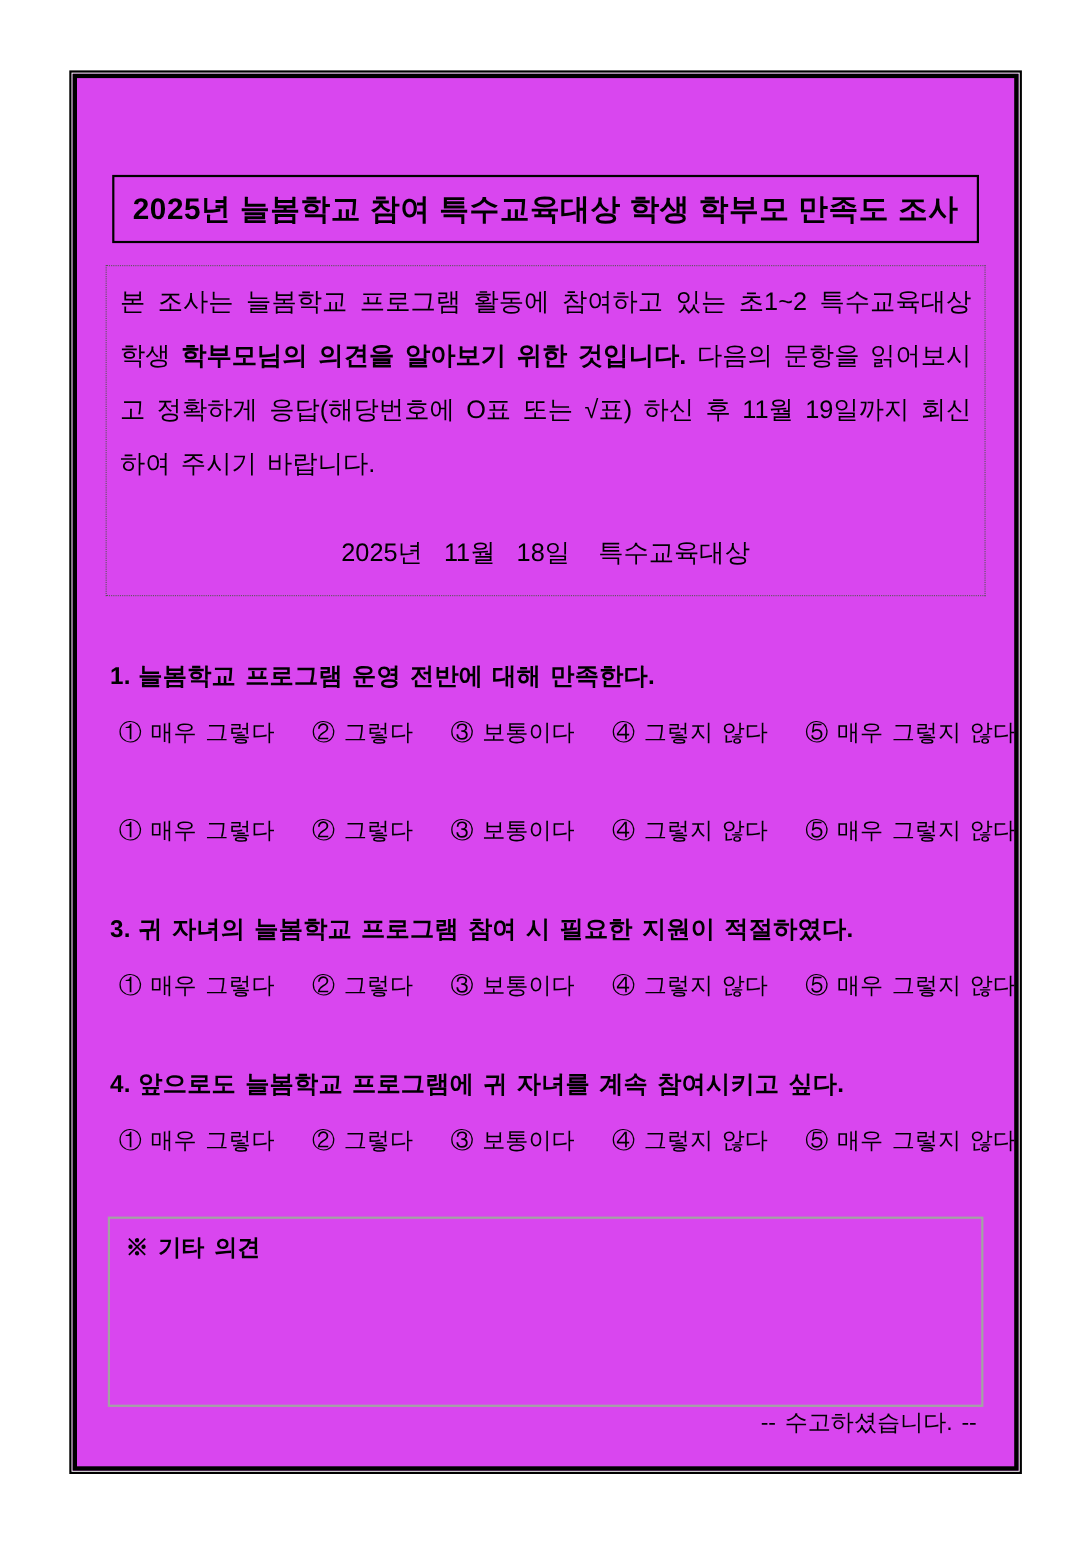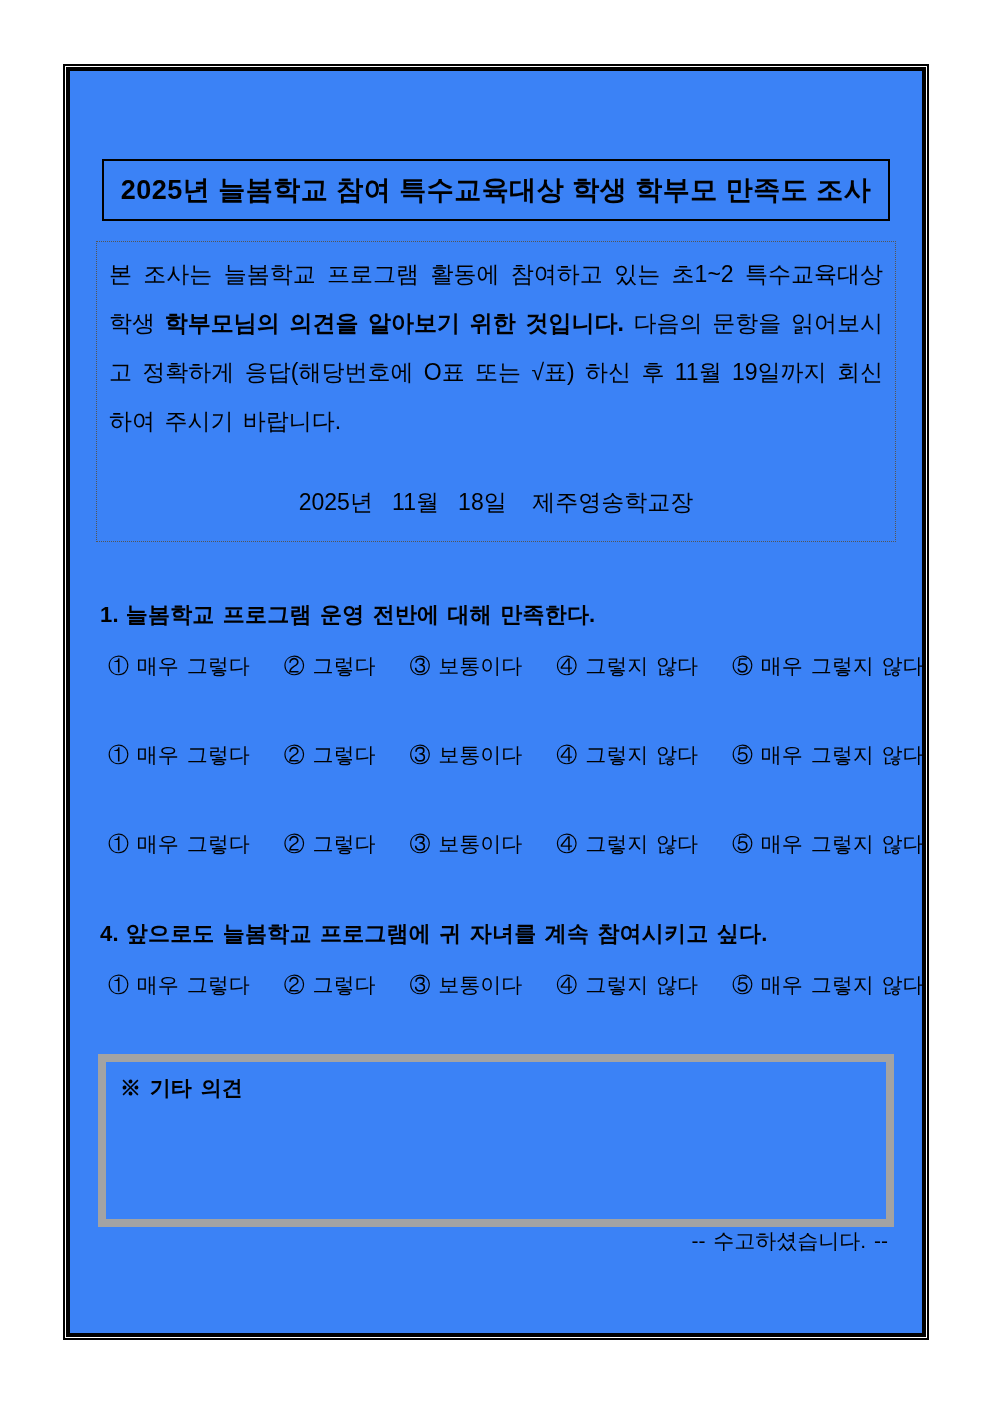--- a/index.html
+++ b/index.html
@@ -18,21 +18,21 @@
     position: absolute;
     left: 66px;
     top: 67px;
     right: 66px;
     bottom: 66px;
     border: 4px solid #000;
     outline: 2px solid #000;
     outline-offset: 1px;
     box-sizing: border-box;
     padding: 0 26px;
-    background: #3b82f6;
+    background: #d946ef;
     overflow: hidden;
   }
   .title-box {
     margin: 88px 6px 0 6px;
     border: 2px solid #000;
     text-align: center;
     font-size: 27px;
     font-weight: bold;
     padding: 11px 0;
     letter-spacing: 0.5px;
@@ -76,21 +76,21 @@
     display: flex;
     gap: 34px;
     margin-top: 22px;
     padding-left: 8px;
     font-size: 21px;
     white-space: nowrap;
     word-spacing: 2px;
   }
   .other-box {
     margin: 55px 2px 0 2px;
-    border: 8px solid #a3a3a3;
+    border: 2px solid #a3a3a3;
     height: 173px;
     box-sizing: border-box;
     padding: 12px 14px;
   }
   .other-label {
     font-size: 21px;
     font-weight: bold;
     word-spacing: 3px;
   }
   .closing {
@@ -104,21 +104,21 @@
 <body>
 
 <div class="page-frame">
 
   <div class="title-box">
     <span>2025년 늘봄학교 참여 특수교육대상 학생 학부모 만족도 조사</span>
   </div>
 
   <div class="intro-box">
     <div class="intro-paragraph"><span>본 조사는 늘봄학교 프로그램 활동에 참여하고 있는 초1~2 특수교육대상 학생 </span><b>학부모님의 의견을 알아보기 위한 것입니다.</b><span>  다음의 문항을 읽어보시고 정확하게 응답(해당번호에 O표 또는 √표) 하신 후 11월 19일까지 회신하여 주시기 바랍니다.</span></div>
-    <div class="intro-date">2025년   11월   18일    제주영송학교장</div>
+    <div class="intro-date">2025년   11월   18일    특수교육대상</div>
   </div>
 
   <div class="questions">
 
     <div class="question">
       <div class="q-title">
         <span class="q-number">1.</span><span>늘봄학교 프로그램 운영 전반에 대해 만족한다.</span>
       </div>
       <div class="q-options">
         <span>① 매우 그렇다</span>
@@ -133,20 +133,23 @@
       <div class="q-options">
         <span>① 매우 그렇다</span>
         <span>② 그렇다</span>
         <span>③ 보통이다</span>
         <span>④ 그렇지 않다</span>
         <span>⑤ 매우 그렇지 않다</span>
       </div>
     </div>
 
     <div class="question">
+      <div class="q-title">
+        <span class="q-number">3.</span><span>귀 자녀의 늘봄학교 프로그램 참여 시 필요한 지원이 적절하였다.</span>
+      </div>
       <div class="q-options">
         <span>① 매우 그렇다</span>
         <span>② 그렇다</span>
         <span>③ 보통이다</span>
         <span>④ 그렇지 않다</span>
         <span>⑤ 매우 그렇지 않다</span>
       </div>
     </div>
 
     <div class="question">

